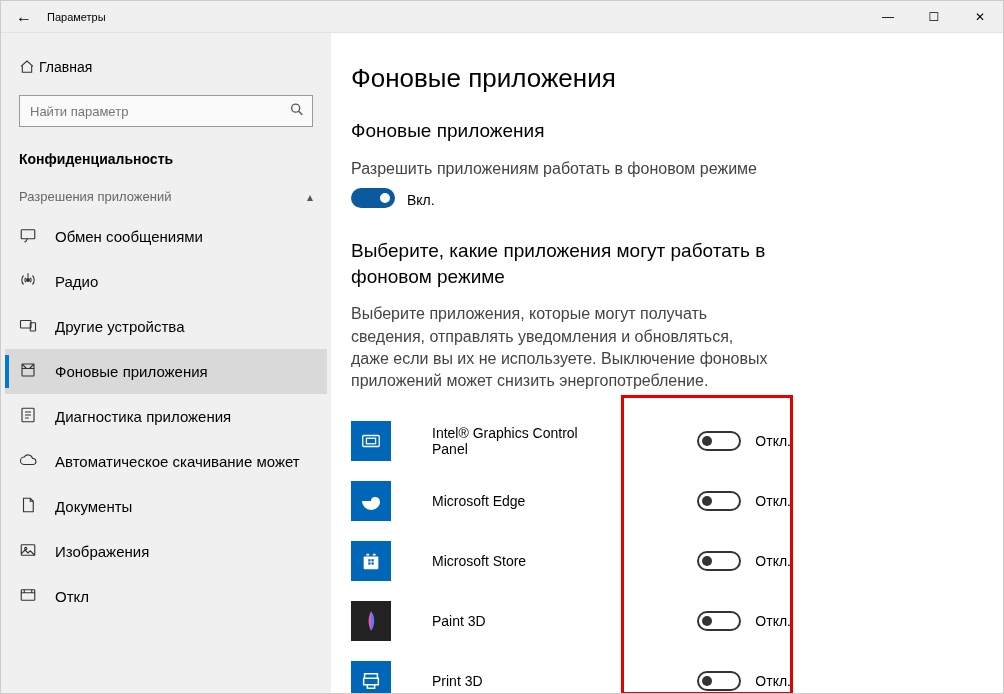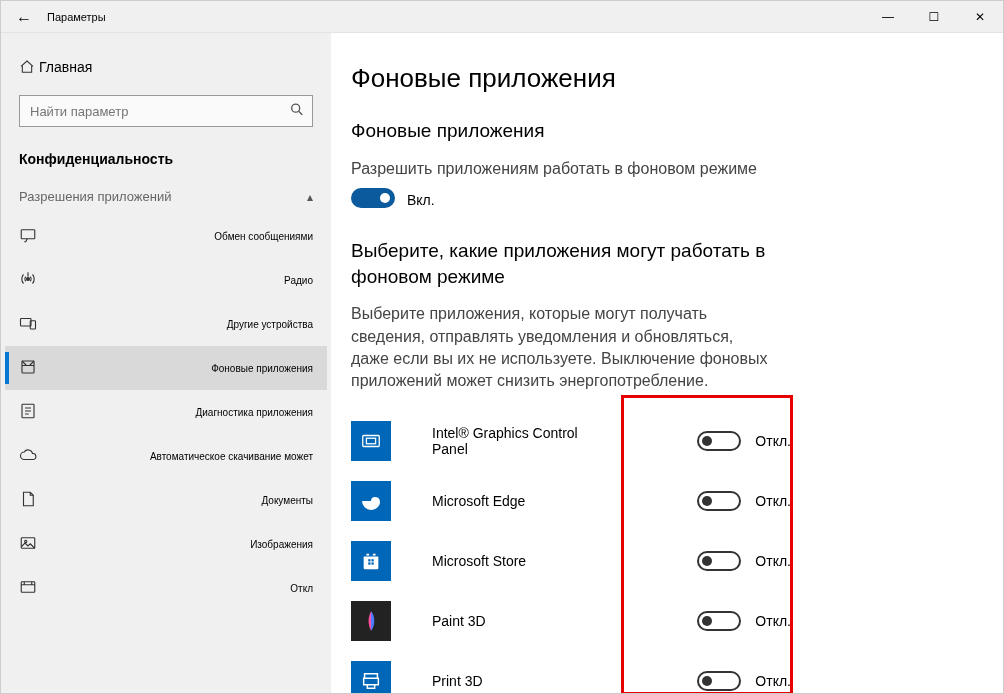--- a/index.html
+++ b/index.html
@@ -12,21 +12,21 @@
   .main { display:flex; height:calc(694px - 32px); }
   .sidebar { width:330px; background:#f0f0f0; padding:16px 4px 0 4px; position:relative; overflow:hidden; }
   .home-link { display:flex; align-items:center; gap:4px; padding:10px 14px; font-size:14px; cursor:pointer; }
   .home-link svg { width:16px; height:16px; }
   .search-wrap { margin:10px 14px 16px 14px; position:relative; }
   .search { width:100%; height:32px; border:1px solid #999; background:#fafafa; padding:0 32px 0 10px; font-size:13px; outline:none; }
   .search-icon { position:absolute; right:8px; top:50%; transform:translateY(-50%); color:#555; font-size:14px; pointer-events:none; }
   .page-label { padding:8px 14px 18px 14px; font-size:14px; font-weight:700; }
   .group-head { padding:4px 14px 10px 14px; font-size:13px; color:#666; display:flex; justify-content:space-between; align-items:center; }
   .chev { font-size:12px; color:#555; }
-  .nav-item { display:flex; align-items:center; gap:18px; padding:12px 14px; font-size:10px; cursor:pointer; position:relative;justify-content:space-between; }
+  .nav-item { display:flex; align-items:center; gap:18px; padding:12px 14px; font-size:15px; cursor:pointer; position:relative; }
   .nav-item.selected { background:#d9d9d9; }
   .nav-item.selected::before { content:""; position:absolute; left:0; top:6px; bottom:6px; width:4px; background:#0078d4; }
   .nav-item svg { width:18px; height:18px; flex-shrink:0; }
   .content-wrap { flex:1; position:relative; }
   .content-scroll { position:absolute; inset:0; overflow-y:scroll; padding:30px 0 20px 20px; }
   .content-scroll::-webkit-scrollbar { width:16px; }
   .content-scroll::-webkit-scrollbar-track { background:#f0f0f0; }
   .content-scroll::-webkit-scrollbar-thumb { background:#c0c0c0; border:2px solid #f0f0f0; }
   h1 { font-size:26px; font-weight:400; margin-bottom:24px; }
   h2 { font-size:19px; font-weight:400; margin-bottom:14px; margin-top:6px; max-width:440px; line-height:1.35; }

